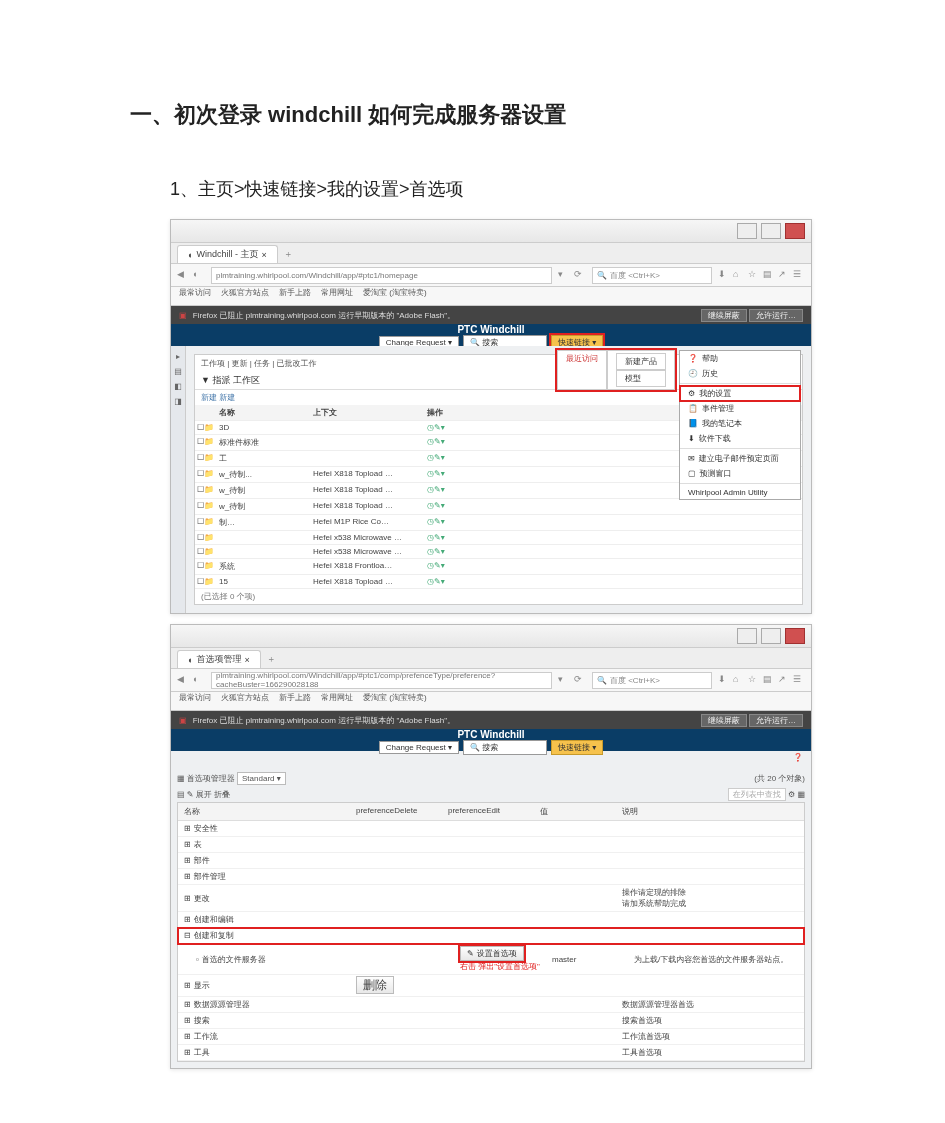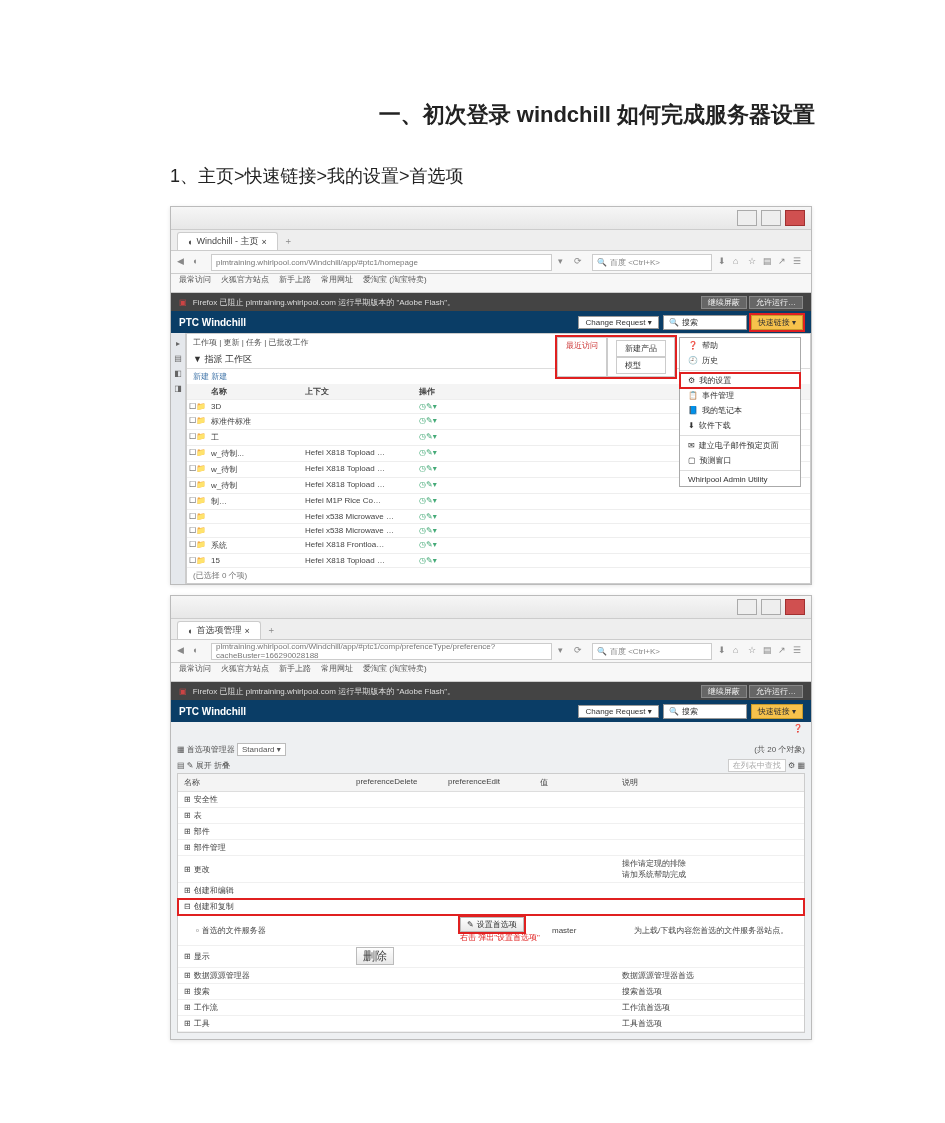--- a/index.html
+++ b/index.html
@@ -10,22 +10,21 @@
     width: 945px;
   }
   .page {
     padding: 100px 130px 40px 130px;
     box-sizing: border-box;
     width: 945px;
   }
   h1.title {
     font-size: 22px;
     font-weight: bold;
-    margin: 0 0 34px 0;
-    text-align: right;
+    margin: 0 0 47px 0;
   }
   .step {
     font-size: 18px;
     margin: 30px 0 18px 40px;
   }
   .shot {
     margin: 0 0 10px 40px;
     border: 1px solid #bbb;
     background: #fff;
     font-size: 9px;
@@ -113,21 +112,21 @@
     padding: 0 8px;
     justify-content: space-between;
   }
   .warnbtn { background:#666; border:1px solid #888; color:#eee; padding:1px 6px; font-size:8px; }
   .ptcbar {
     height: 22px;
     background: #0a3d66;
     color: #fff;
     display:flex; align-items:center; justify-content:space-between;
     padding: 0 8px;
-    font-size: 10px; font-weight:bold;
+    font-size: 10px; font-weight:bold;flex-direction:column;
   }
   .ptcright { display:flex; align-items:center; gap:4px; font-weight:normal; font-size:8px; }
   .ptcsel {
     background:#fff; color:#333; border:1px solid #999; padding:1px 6px;
   }
   .qlbtn {
     background:#f6c24c; color:#333; border:1px solid #c79a2b; padding:1px 6px;
     outline: 2px solid #e02020; outline-offset: 0;
   }
   .submenu {
@@ -141,21 +140,21 @@
   .appContentWrap { position: relative; }
   .appContent { display:flex; background:#eef0f2; }
   .leftnav {
     width: 14px;
     background:#e5e8ec;
     border-right:1px solid #ccc;
     display:flex; flex-direction:column; align-items:center; gap:6px;
     padding-top:6px;
     font-size:8px; color:#666;
   }
-  .mainpane { flex:1; background:#fff; border:1px solid #ccc; }
+  .mainpane { flex:1; background:#fff; border:1px solid #ccc; margin:8px; }
   .tabsline {
     font-size:8px; color:#555; padding:3px 6px;
   }
   .sectitle {
     font-size:9px; color:#333; padding:2px 6px; border-bottom:1px solid #ddd;
   }
   .smallbtns { font-size:8px; color:#4477aa; padding:2px 6px; }
   .thead, .trow {
     display:flex; font-size:8px; color:#444;
     border-bottom:1px solid #eee;

